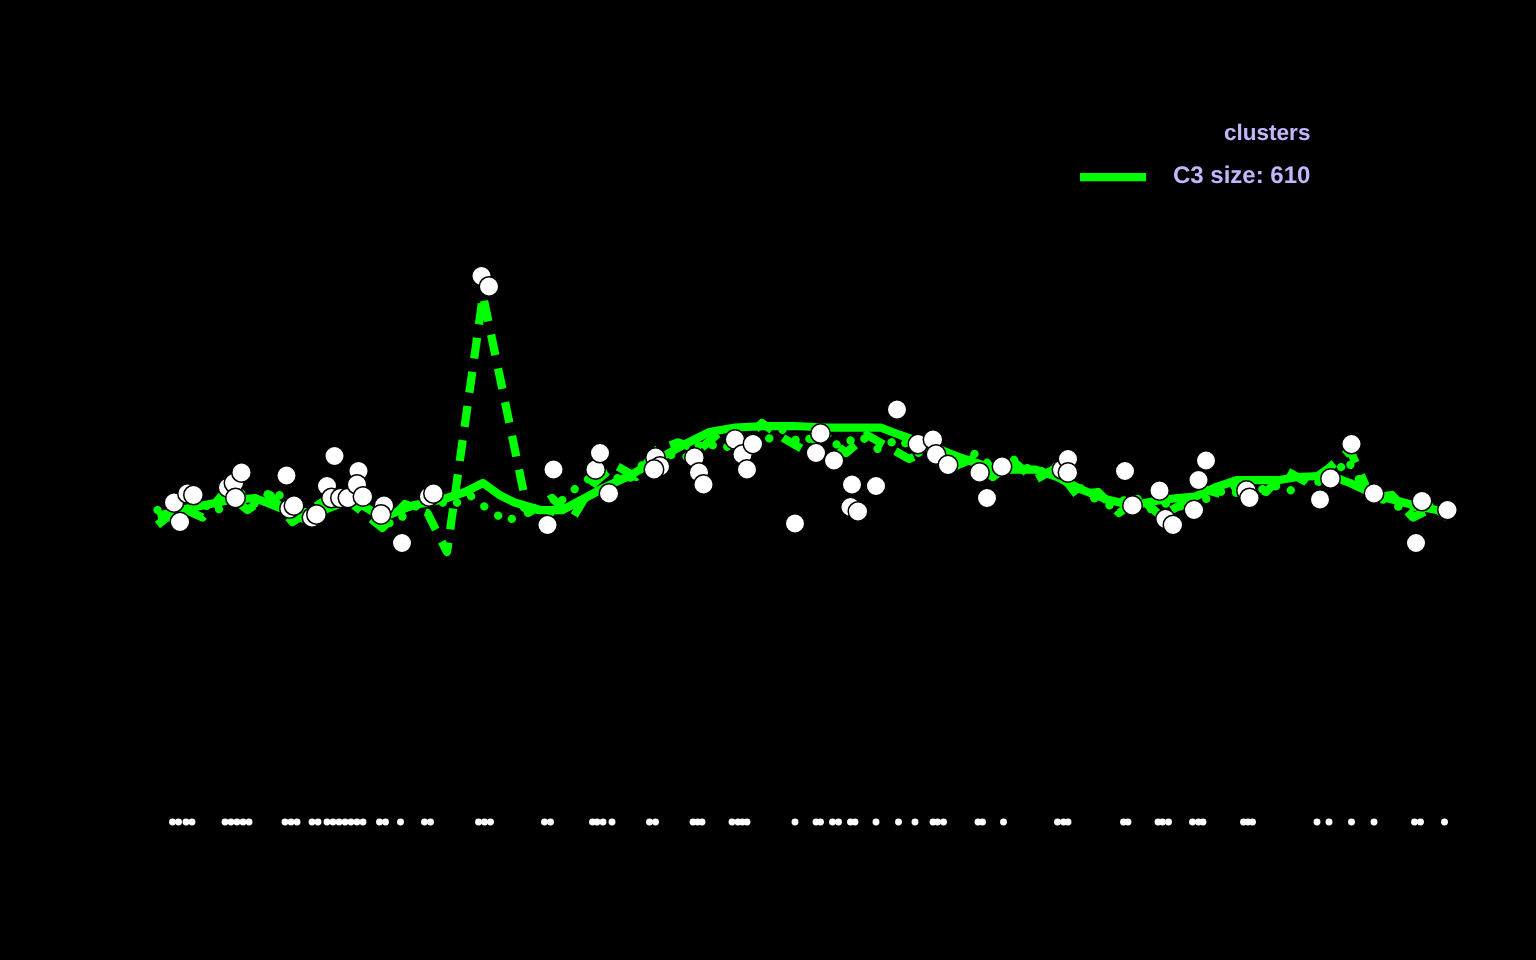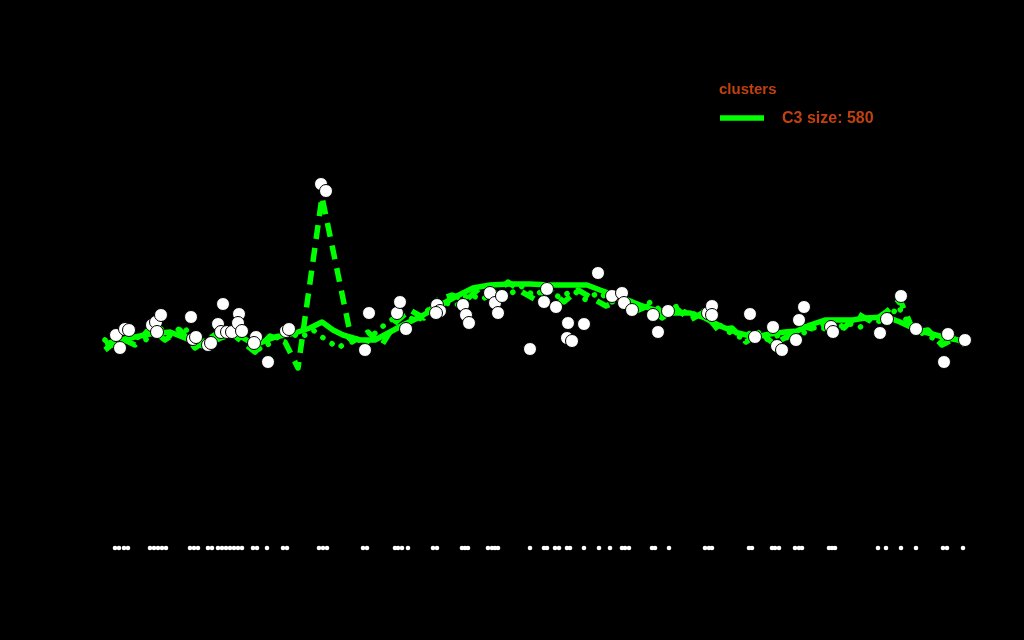--- a/index.html
+++ b/index.html
@@ -214,26 +214,26 @@
       <circle cx="835" cy="548" r="2.3" fill="#FFFFFF"></circle>
       <circle cx="878" cy="548" r="2.3" fill="#FFFFFF"></circle>
       <circle cx="886" cy="548" r="2.3" fill="#FFFFFF"></circle>
       <circle cx="901" cy="548" r="2.3" fill="#FFFFFF"></circle>
       <circle cx="916" cy="548" r="2.3" fill="#FFFFFF"></circle>
       <circle cx="943" cy="548" r="2.3" fill="#FFFFFF"></circle>
       <circle cx="947" cy="548" r="2.3" fill="#FFFFFF"></circle>
       <circle cx="963" cy="548" r="2.3" fill="#FFFFFF"></circle>
     </svg>
 
-  <div class="legend" style="color: #c2410c;">
+  <div class="legend" style="color: #c4b5fd; text-align: right;">
     <div class="legend-title">clusters</div>
 
 
 
     <div class="legend-row">
       <svg class="legend-swatch" viewBox="0 0 46 10">
         <line x1="1" y1="5" x2="45" y2="5" stroke-width="5.5" fill="none" stroke="#00FF00" stroke-dasharray="none" stroke-linecap="butt"></line>
       </svg>
-      <span class="legend-label">C3 size: 580</span>
+      <span class="legend-label">C3 size: 610</span>
     </div>
   </div>
 
 </div>
 
 </body></html>

